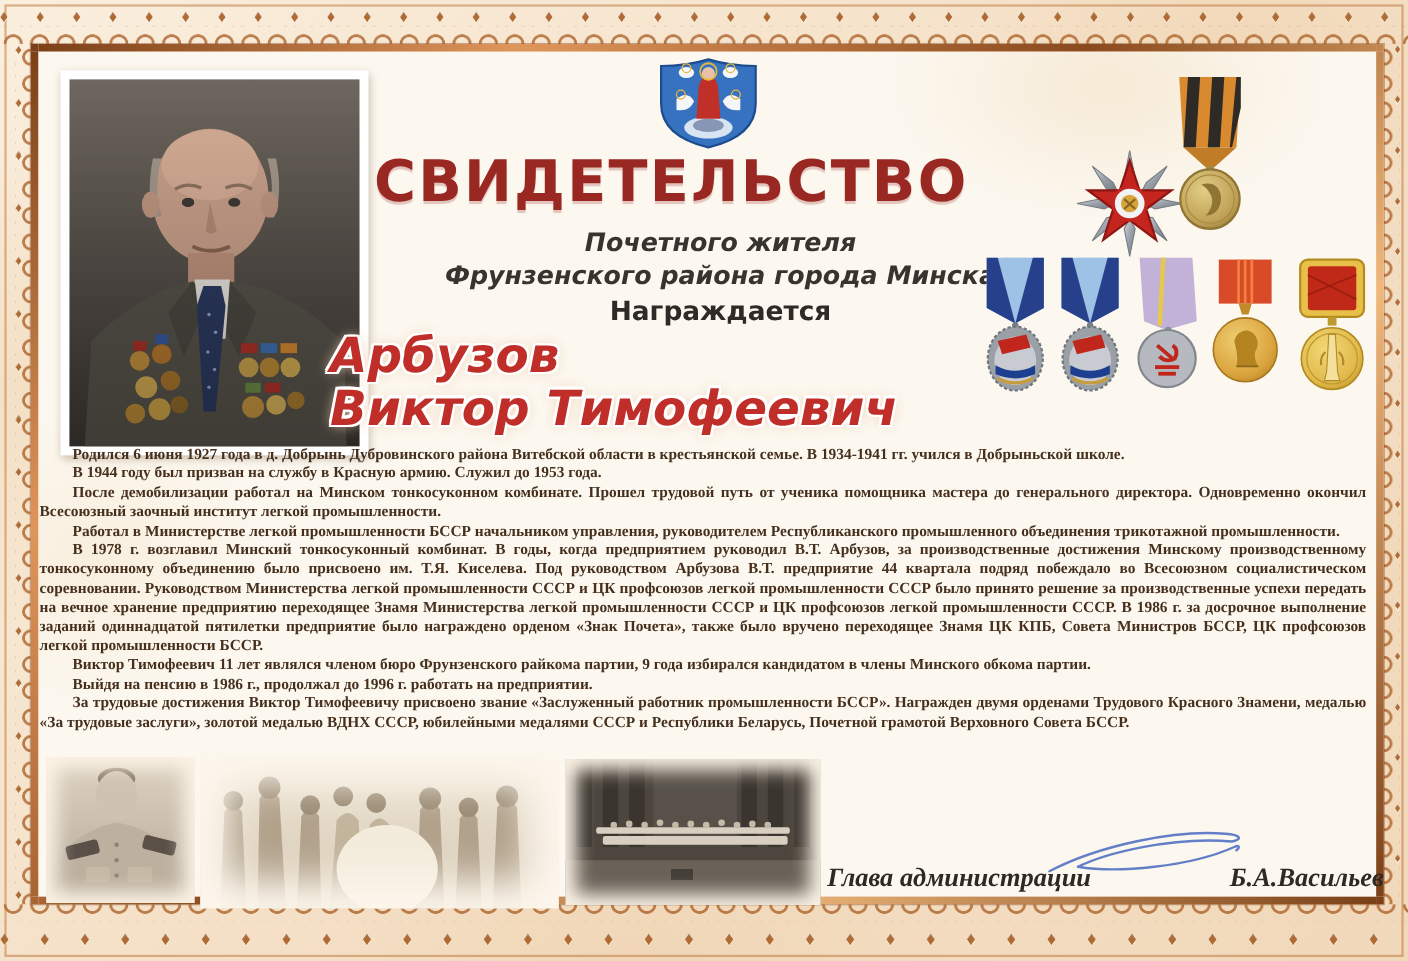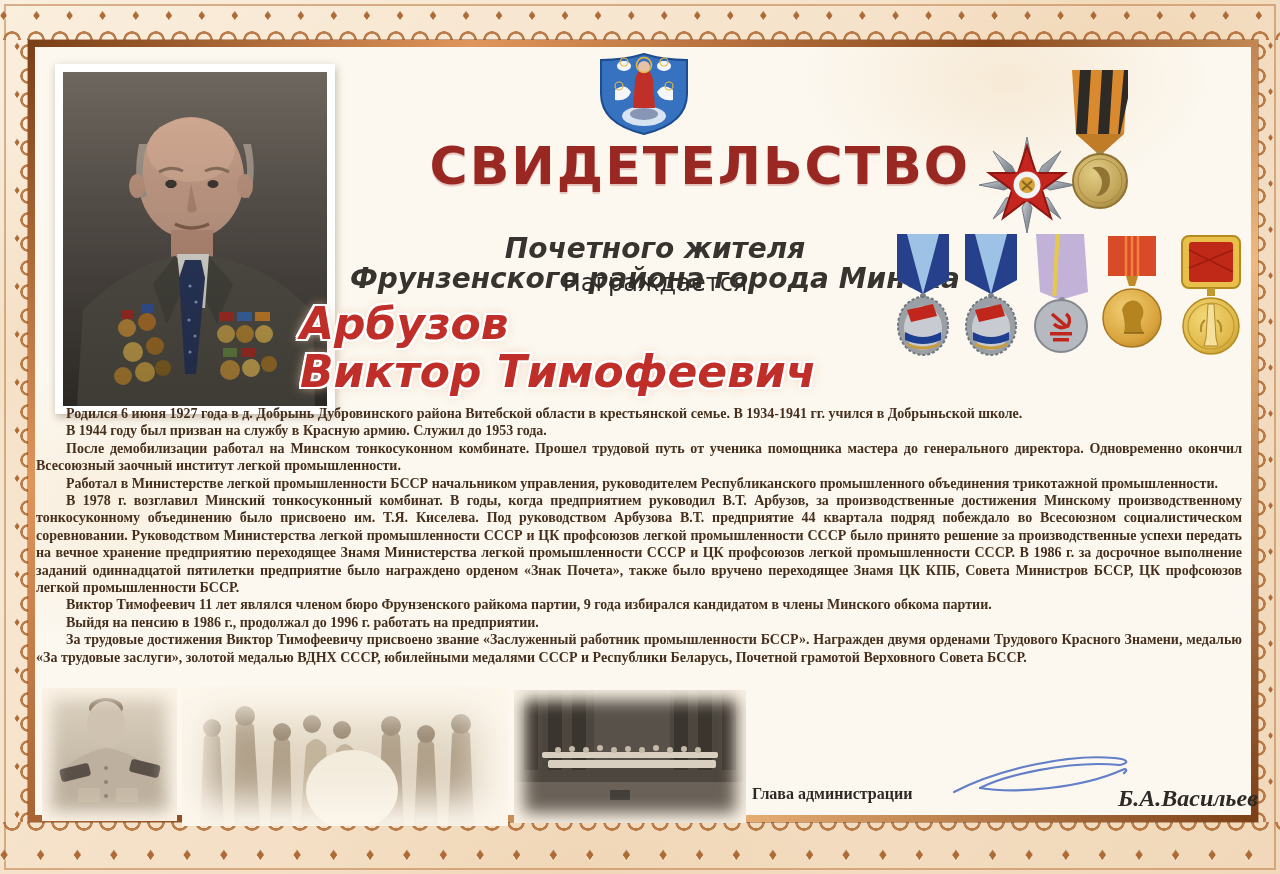--- a/index.html
+++ b/index.html
@@ -40,50 +40,50 @@
   .paper{position:absolute;left:35px;right:29px;top:47px;bottom:59px;
     background:
       radial-gradient(ellipse 300px 180px at 80% 4%, rgba(242,220,188,.5), rgba(242,220,188,0) 70%),
       radial-gradient(ellipse 240px 200px at 4% 60%, rgba(244,224,194,.4), rgba(244,224,194,0) 70%),
       #fcf8f0;}
   
   .photo-frame{position:absolute;left:55px;top:64px;width:280px;height:350px;background:#fff;
     padding:8px;box-sizing:border-box;box-shadow:1px 3px 8px rgba(90,60,30,.35);}
   .photo-frame svg{display:block;width:100%;height:100%;}
   .coat{position:absolute;left:597px;top:52px;width:94px;height:84px;}
-  .title{position:absolute;left:340px;top:136px;width:630px;text-align:right;
+  .title{position:absolute;left:340px;top:136px;width:630px;text-align:left;
     font-family:"DejaVu Sans",sans-serif;font-weight:bold;font-size:52px;letter-spacing:2px;
     color:#992722;text-shadow:0 2px 1px rgba(150,40,30,.25);}
   .title::before{content:"";position:absolute;left:60px;right:60px;top:-8px;bottom:-6px;
     background:#ecd0b2;border-radius:44px;filter:blur(7px);z-index:-1;}
   .subtitle{position:absolute;left:340px;top:206px;width:630px;text-align:center;
-    font-family:"DejaVu Sans",sans-serif;font-style:italic;font-weight:bold;font-size:28px;
-    line-height:30px;color:#37332f;margin-top:28px;}
+    font-family:"DejaVu Sans",sans-serif;font-style:italic;font-weight:bold;font-size:23px;
+    line-height:30px;color:#37332f;}
   .award-verb{position:absolute;left:340px;top:269px;width:630px;text-align:center;
-    font-family:"DejaVu Sans",sans-serif;font-weight:normal;font-size:24px;color:#2e2a27;}
+    font-family:"DejaVu Sans",sans-serif;font-weight:bold;font-size:24px;color:#2e2a27;}
   .recipient{position:absolute;left:300px;top:300px;width:710px;text-align:left;
     font-family:"DejaVu Sans",sans-serif;font-style:italic;font-weight:bold;font-size:44px;
     line-height:48px;color:#bf2e28;
     text-shadow:-2px 0 0 #fff,2px 0 0 #fff,0 -2px 0 #fff,0 2px 0 #fff,
                 -2px -2px 0 #fff,2px 2px 0 #fff,-2px 2px 0 #fff,2px -2px 0 #fff,
                 0 0 12px rgba(240,205,176,.95);}
   .medal{position:absolute;}
   .medal svg{display:block;width:100%;height:100%;}
   
   .bio{position:absolute;left:36px;top:405px;width:1206px;
     font-family:"Liberation Serif",serif;font-weight:bold;font-size:14px;line-height:17.4px;
     color:#46301d;text-align:justify;}
   .bio p{margin:0;text-indent:30px;}
   
   .bphoto{position:absolute;overflow:hidden;}
   .bphoto svg{display:block;width:100%;height:100%;}
   .feather{position:absolute;inset:0;box-shadow:inset 0 0 16px 10px #fbf3e6;pointer-events:none;}
   .feather-strong{box-shadow:inset 0 0 34px 26px #fcf6ec;}
   .sign-role{position:absolute;left:752px;top:785px;
-    font-family:"Liberation Serif",serif;font-weight:bold;font-size:16px;color:#2e2925;}
+    font-family:"Liberation Serif",serif;font-style:italic;font-weight:bold;font-size:24px;color:#2e2925;}
   .sign-name{position:absolute;left:1118px;top:785px;width:130px;text-align:center;
     font-family:"Liberation Serif",serif;font-style:italic;font-weight:bold;font-size:24px;color:#2e2925;}
   .sign-swoosh{position:absolute;left:946px;top:746px;width:196px;height:62px;}
 </style>
 </head>
 <body>
 
 <div id="stage">
 
   <div class="outer-line"></div>

